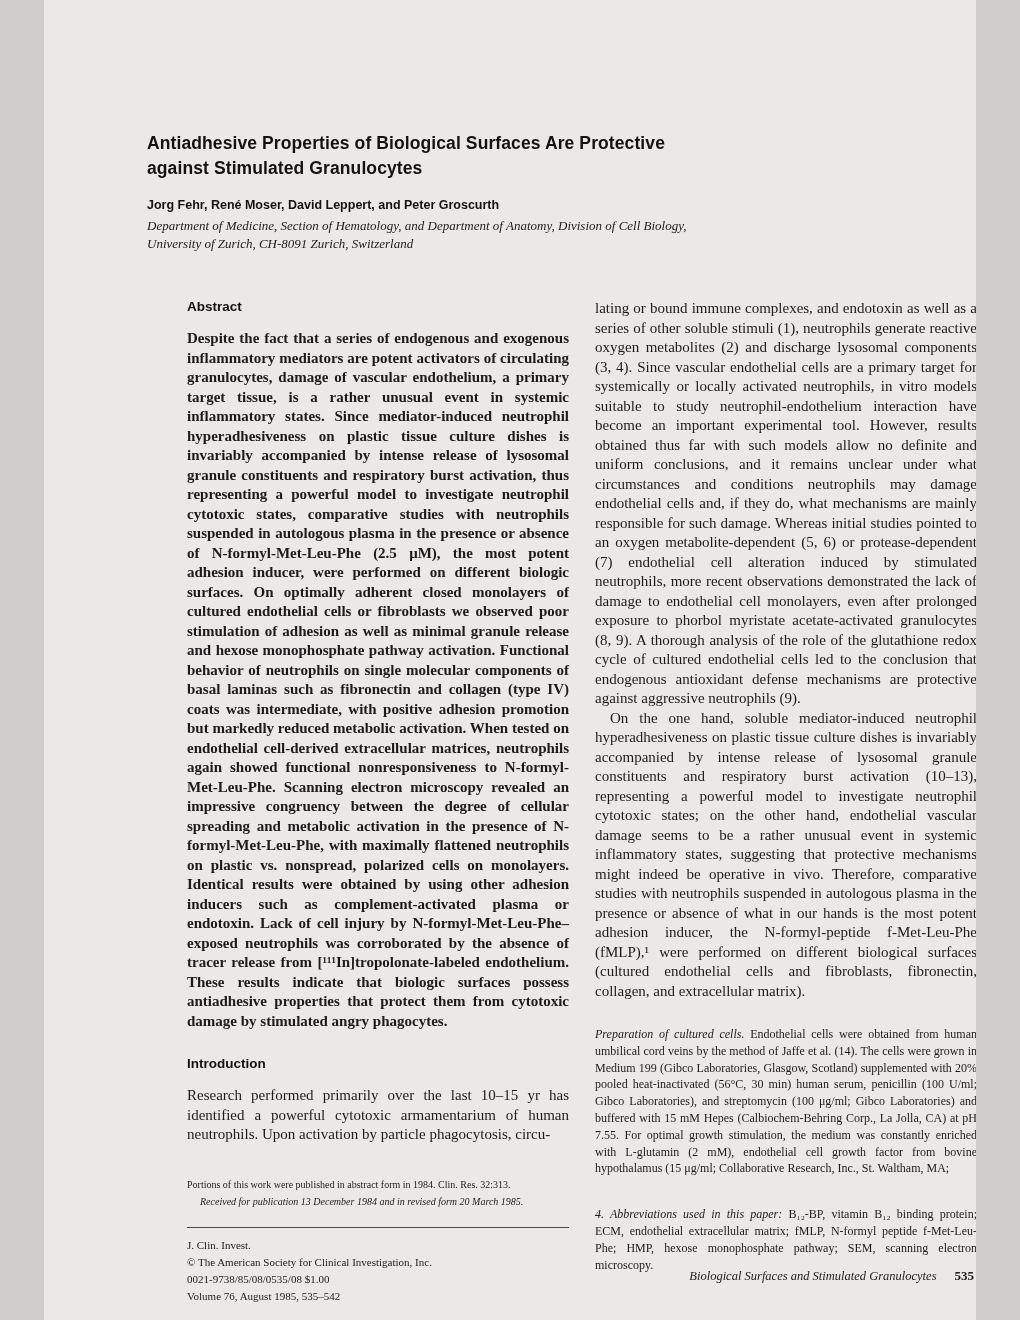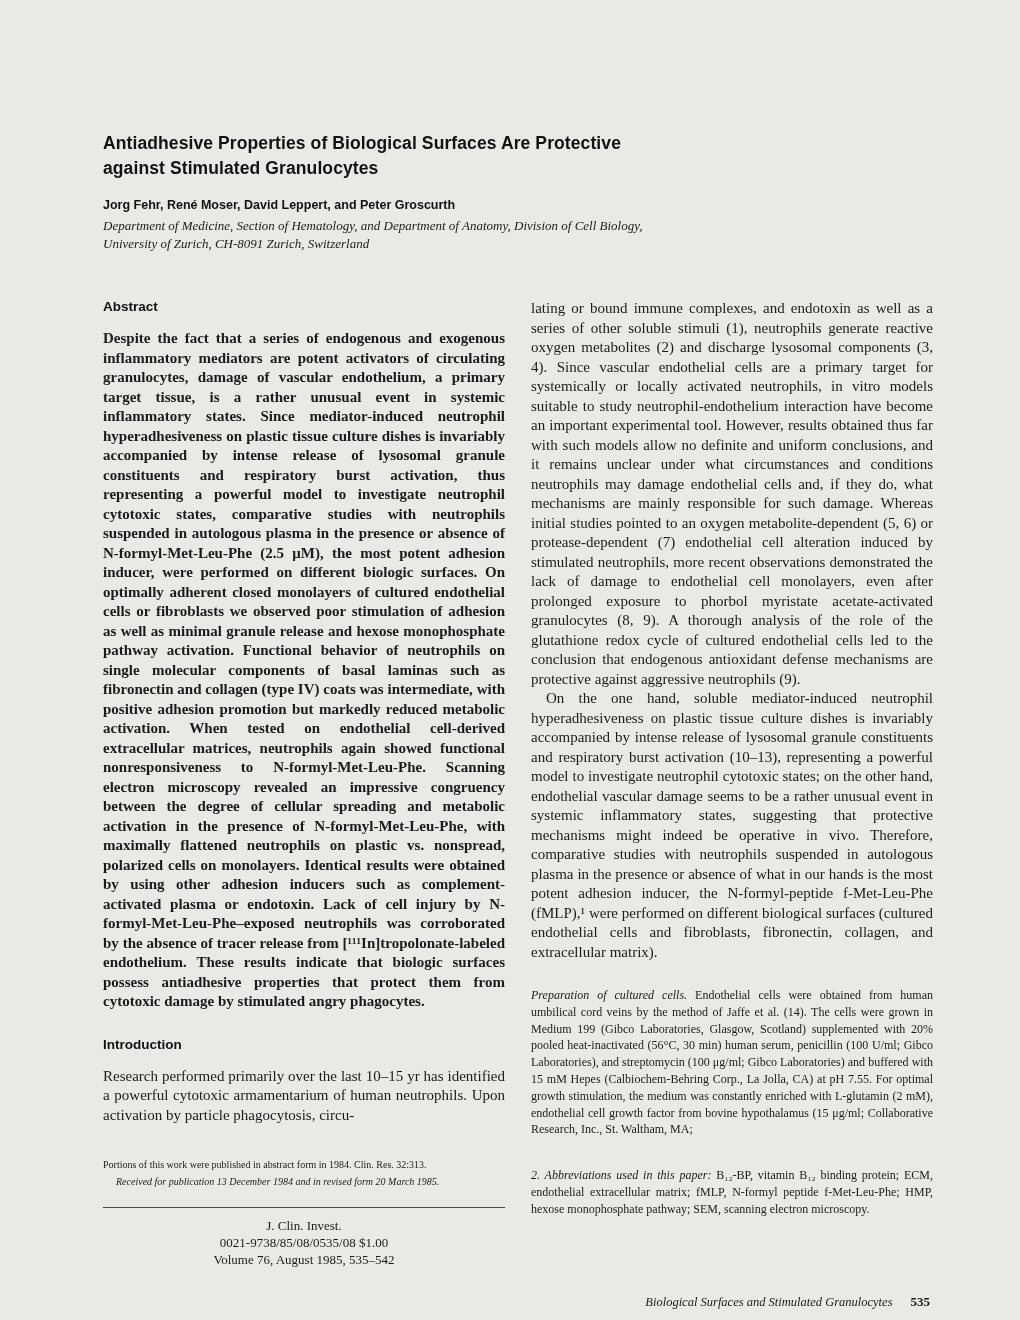--- a/index.html
+++ b/index.html
@@ -1,18 +1,18 @@
 <!DOCTYPE html>
 <html><head>
 <meta charset="utf-8">
 <style>
   html, body { margin: 0; padding: 0; background: #cfcecc; }
   .page {
     position: relative;
-    width: 1020px;
+    width: 932px;
     height: 1320px;
     margin: 0 auto;
     background: #eae9e6;
     color: #1b1b1b;
     font-family: "Liberation Serif", serif;
     overflow: hidden;
     box-sizing: border-box;
   }
   .content {
     position: absolute;
@@ -41,20 +41,21 @@
     margin-top: 5px;
     font-style: italic;
     font-size: 13px;
     line-height: 17.5px;
     white-space: pre-line;
   }
   .columns {
     display: flex;
     gap: 26px;
     margin-top: 47px;
+    margin-left: 40px;
   }
   .col { width: 402px; }
   .section-heading {
     font-family: "Liberation Sans", sans-serif;
     font-weight: bold;
     font-size: 13.5px;
     color: #121212;
     margin: 0 0 15px 0;
   }
   .body-text {
@@ -74,38 +75,37 @@
   }
   .footnotes p { margin: 0; }
   .footnotes p + p { text-indent: 13px; }
   .italic { font-style: italic; }
   .divider {
     border: none;
     border-top: 1px solid #4a4a4a;
     margin: 17px 0 9px 0;
   }
   .journal-block {
-    font-size: 13px;
+    font-size: 11px;
     line-height: 17px;
-    text-align: center;
   }
   .journal-block p { margin: 0; }
   .para-gap { margin-top: 0; }
   .methods-block { margin-top: 25px; }
   .small-text {
     font-size: 12px;
     line-height: 16.8px;
     text-align: justify;
     margin: 0;
   }
   .abbrev-footnote { margin-top: 29px; }
   .footer {
     position: absolute;
     left: 515px;
-    bottom: 10px;
+    bottom: 36px;
     width: 415px;
     display: flex;
     justify-content: flex-end;
     align-items: center;
     gap: 18px;
   }
   .running-title {
     font-style: italic;
     font-size: 12.5px;
   }
@@ -139,35 +139,36 @@
 
         <div class="footnotes">
           <p>Portions of this work were published in abstract form in 1984. Clin. Res. 32:313.</p>
           <p class="italic">Received for publication 13 December 1984 and in revised form 20 March 1985.</p>
         </div>
 
         <hr class="divider">
 
         <div class="journal-block">
           <p>J. Clin. Invest.</p>
+          <p>© The American Society for Clinical Investigation, Inc.</p>
           <p>0021-9738/85/08/0535/08  $1.00</p>
           <p>Volume 76, August 1985, 535–542</p>
         </div>
       </div>
 
       <div class="col">
         <p class="body-text">lating or bound immune complexes, and endotoxin as well as a series of other soluble stimuli (1), neutrophils generate reactive oxygen metabolites (2) and discharge lysosomal components (3, 4). Since vascular endothelial cells are a primary target for systemically or locally activated neutrophils, in vitro models suitable to study neutrophil-endothelium interaction have become an important experimental tool. However, results obtained thus far with such models allow no definite and uniform conclusions, and it remains unclear under what circumstances and conditions neutrophils may damage endothelial cells and, if they do, what mechanisms are mainly responsible for such damage. Whereas initial studies pointed to an oxygen metabolite-dependent (5, 6) or protease-dependent (7) endothelial cell alteration induced by stimulated neutrophils, more recent observations demonstrated the lack of damage to endothelial cell monolayers, even after prolonged exposure to phorbol myristate acetate-activated granulocytes (8, 9). A thorough analysis of the role of the glutathione redox cycle of cultured endothelial cells led to the conclusion that endogenous antioxidant defense mechanisms are protective against aggressive neutrophils (9).</p>
         <p class="body-text indent para-gap">On the one hand, soluble mediator-induced neutrophil hyperadhesiveness on plastic tissue culture dishes is invariably accompanied by intense release of lysosomal granule constituents and respiratory burst activation (10–13), representing a powerful model to investigate neutrophil cytotoxic states; on the other hand, endothelial vascular damage seems to be a rather unusual event in systemic inflammatory states, suggesting that protective mechanisms might indeed be operative in vivo. Therefore, comparative studies with neutrophils suspended in autologous plasma in the presence or absence of what in our hands is the most potent adhesion inducer, the N-formyl-peptide f-Met-Leu-Phe (fMLP),¹ were performed on different biological surfaces (cultured endothelial cells and fibroblasts, fibronectin, collagen, and extracellular matrix).</p>
 
         <div class="methods-block">
           <p class="small-text"><span class="italic">Preparation of cultured cells.</span><span> Endothelial cells were obtained from human umbilical cord veins by the method of Jaffe et al. (14). The cells were grown in Medium 199 (Gibco Laboratories, Glasgow, Scotland) supplemented with 20% pooled heat-inactivated (56°C, 30 min) human serum, penicillin (100 U/ml; Gibco Laboratories), and streptomycin (100 μg/ml; Gibco Laboratories) and buffered with 15 mM Hepes (Calbiochem-Behring Corp., La Jolla, CA) at pH 7.55. For optimal growth stimulation, the medium was constantly enriched with L-glutamin (2 mM), endothelial cell growth factor from bovine hypothalamus (15 μg/ml; Collaborative Research, Inc., St. Waltham, MA;</span></p>
         </div>
 
         <div class="abbrev-footnote">
-          <p class="small-text"><span class="italic">2. Abbreviations used in this paper:</span><span> B₁₂-BP, vitamin B₁₂ binding protein; ECM, endothelial extracellular matrix; fMLP, N-formyl peptide f-Met-Leu-Phe; HMP, hexose monophosphate pathway; SEM, scanning electron microscopy.</span></p>
+          <p class="small-text"><span class="italic">4. Abbreviations used in this paper:</span><span> B₁₂-BP, vitamin B₁₂ binding protein; ECM, endothelial extracellular matrix; fMLP, N-formyl peptide f-Met-Leu-Phe; HMP, hexose monophosphate pathway; SEM, scanning electron microscopy.</span></p>
         </div>
       </div>
 
     </div>
   </div>
 
   <div class="footer">
     <span class="running-title">Biological Surfaces and Stimulated Granulocytes</span>
     <span class="page-number">535</span>
   </div>

